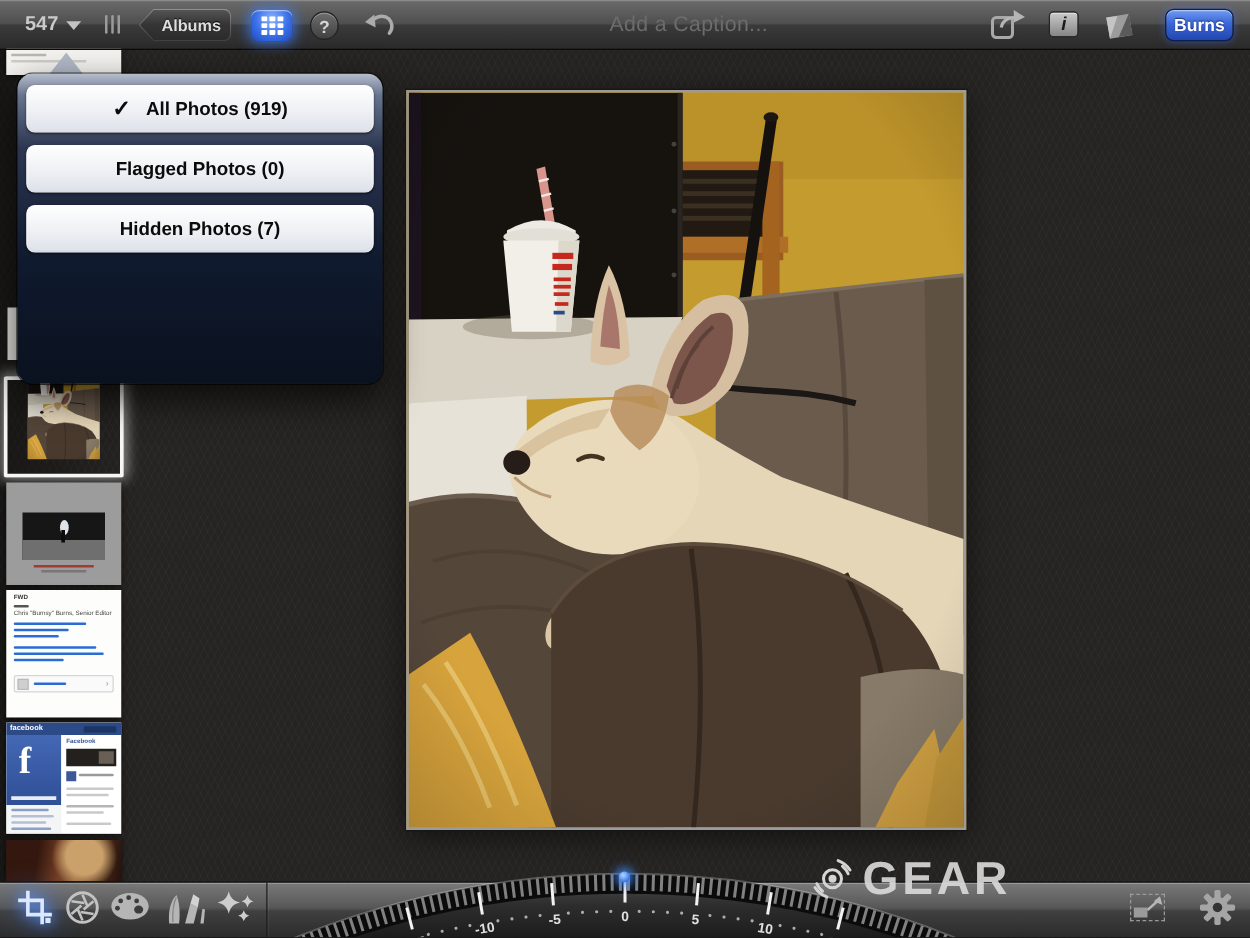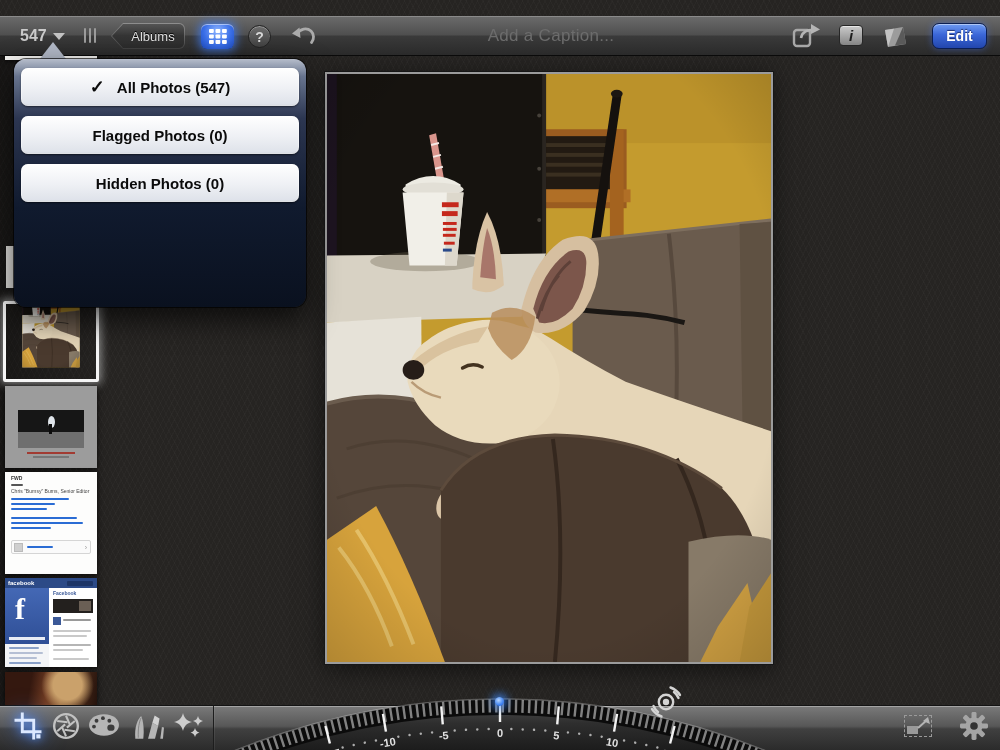--- a/index.html
+++ b/index.html
@@ -6,34 +6,34 @@
   *{box-sizing:border-box;font-family:"Liberation Sans",sans-serif;}
   #stage{position:relative;width:1000px;height:750px;overflow:hidden;
     background-color:#262422;
     background-image:
       repeating-linear-gradient(63deg, rgba(255,255,255,.02) 0 1px, transparent 1px 5px),
       repeating-linear-gradient(-63deg, rgba(255,255,255,.018) 0 1px, transparent 1px 5px);
   }
   #sidebar-shade{position:absolute;left:0;top:40px;width:115px;height:665px;
     background:linear-gradient(90deg,rgba(0,0,0,.38),rgba(0,0,0,0));}
   
-  #topbar{position:absolute;left:0;top:16px;width:1000px;height:40px;z-index:10;
+  #topbar{position:absolute;left:0;top:0;width:1000px;height:40px;z-index:10;
     background:linear-gradient(#6b6b6b,#4f4f4f 48%,#3a3a3a 52%,#2a2a2a);
     border-bottom:1px solid #0a0a0a;box-shadow:inset 0 1px 0 rgba(255,255,255,.22);}
   .tb{position:absolute;display:flex;align-items:center;justify-content:center;}
   #count-dd{left:20px;top:8px;height:24px;gap:6px;color:#cacaca;font-size:16px;font-weight:bold;cursor:pointer;}
   .caret{width:0;height:0;border-left:6px solid transparent;border-right:6px solid transparent;border-top:7px solid #c3c3c3;}
   #colbars{left:84px;top:12px;gap:3px;}
   #colbars i{display:block;width:2px;height:15px;background:#9b9b9b;border-radius:1px;}
   #albums-btn{left:111px;top:7px;width:74px;height:26px;}
   .back-outer{position:absolute;inset:0;background:linear-gradient(#8f8f8f,#3f3f3f);
     clip-path:polygon(12px 0,100% 0,100% 100%,12px 100%,0 50%);border-radius:6px;}
   .back-inner{position:absolute;inset:1px;background:linear-gradient(#545454,#353535 48%,#2b2b2b);
     clip-path:polygon(11px 0,100% 0,100% 100%,11px 100%,0 50%);border-radius:5px;}
-  #albums-btn span{position:relative;color:#dedede;font-size:13px;font-weight:normal;padding-left:10px;text-shadow:0 -1px 0 #000;}
+  #albums-btn span{position:relative;color:#dedede;font-size:13px;font-weight:bold;padding-left:10px;text-shadow:0 -1px 0 #000;}
   #grid-btn{left:201px;top:8px;width:33px;height:25px;border-radius:6px;cursor:pointer;
     background:radial-gradient(circle at 50% 30%,#8db4ff,#3a6fe8 55%,#1d49b8);
     box-shadow:0 0 10px 2px rgba(64,130,255,.75), inset 0 1px 0 rgba(255,255,255,.5);}
   #help-btn{left:248px;top:9px;width:23px;height:23px;border-radius:50%;cursor:pointer;
     background:linear-gradient(#6e6e6e,#404040);border:1px solid #222;color:#d7d7d7;
     font-size:14px;font-weight:bold;box-shadow:inset 0 1px 0 rgba(255,255,255,.3);}
   #undo-btn{left:288px;top:8px;width:30px;height:25px;cursor:pointer;}
   #caption{left:351px;top:10px;width:400px;color:#6c6c6c;font-size:17px;letter-spacing:.3px;}
   #share-btn{left:791px;top:6px;width:32px;height:28px;cursor:pointer;}
   #info-btn{left:839px;top:9px;width:24px;height:21px;border-radius:4px;cursor:pointer;
@@ -346,35 +346,35 @@
         <span>i</span>
       </div>
     <div class="tb" id="compare-btn">
       <svg width="27" height="25" viewBox="0 0 27 25">
         <path d="M3 6 L21 3 L24 20 L6 23 Z" fill="#9c9c9c"></path>
         <path d="M21 3 L24 20 L13 21.5 Z" fill="#5a5a5a"></path>
         <path d="M3 6 L12 4.7 L6 23 Z" fill="#c4c4c4"></path>
       </svg>
     </div>
     <div class="tb" id="edit-btn">
-        <span>Edit</span>
+        <span>Burns</span>
       </div>
   </div>
 
   <div id="popup-arrow"></div>
   <div id="popup">
     <div class="menu-btn">
       <span class="check">✓</span>
-      <span>All Photos (547)</span>
+      <span>All Photos (919)</span>
     </div>
     <div class="menu-btn">
         <span>Flagged Photos (0)</span>
       </div>
     <div class="menu-btn">
-        <span>Hidden Photos (0)</span>
+        <span>Hidden Photos (7)</span>
       </div>
   </div>
 
   <div id="botbar"></div>
   <div id="tool-divider"></div>
 
   <div class="tool" id="tool-crop">
     <svg width="28" height="28" viewBox="0 0 27 27">
       <path d="M8 0.5 V19 H26.5" stroke="#dce8ff" stroke-width="2.8" fill="none"></path>
       <path d="M0.5 8 H19 V26.5" stroke="#dce8ff" stroke-width="2.8" fill="none"></path>
@@ -489,20 +489,21 @@
     <svg width="40" height="40" viewBox="0 0 40 40">
       <g stroke="#d4d4d4" fill="none" stroke-width="2.4" stroke-linecap="round">
         <circle cx="20" cy="20" r="3.2" fill="#d4d4d4" stroke="none"></circle>
         <circle cx="20" cy="20" r="7.2"></circle>
         <path d="M28 10 A15 15 0 0 1 32.5 16"></path>
         <path d="M24.5 5.5 A19.5 19.5 0 0 1 34 13"></path>
         <path d="M12 30 A15 15 0 0 1 7.5 24"></path>
         <path d="M15.5 34.5 A19.5 19.5 0 0 1 6 27"></path>
       </g>
     </svg>
+    <span>GEAR</span>
   </div>
 
   <div id="tool-resize">
     <div class="blk"></div>
     <svg width="26" height="20" viewBox="0 0 26 20" style="position:absolute;left:0;top:0;">
       <line x1="13" y1="12" x2="22" y2="4" stroke="#b5b5b5" stroke-width="2"></line>
       <polygon points="23,1 25,8 18,5" fill="#b5b5b5"></polygon>
     </svg>
   </div>
   <div class="tool" id="tool-gear">

